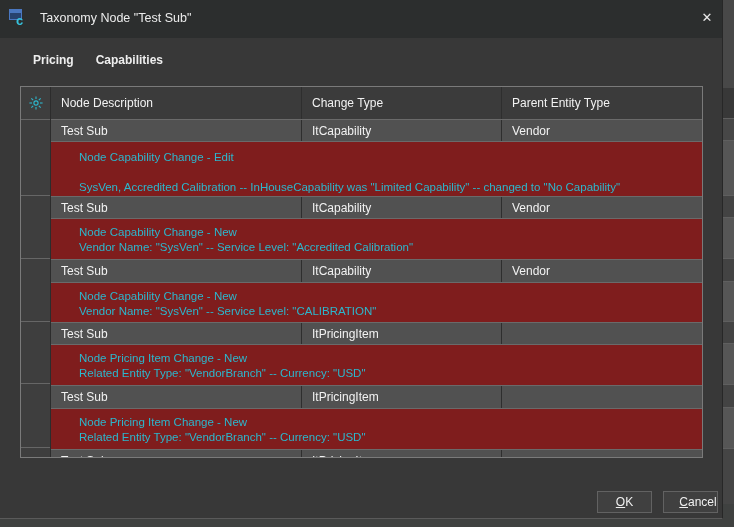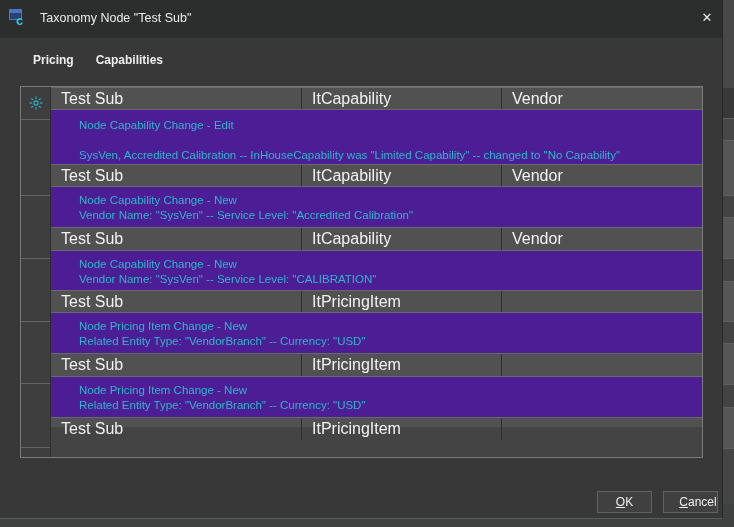--- a/index.html
+++ b/index.html
@@ -68,24 +68,24 @@
     display:flex; align-items:center; padding:0 10px;
     font-size:12px; color:#f2f2f2; white-space:nowrap; overflow:hidden;
   }
   .c1 { width:250px; flex:none; } .c2 { width:200px; flex:none; } .c3 { flex:1; }
   .th + .th, .main-row .td + .td { border-left:1px solid #2e2e2e; }
   .main-row { display:flex; height:22px; background:#515151; border-top:1px solid #6a6a6a; flex:none; }
   .main-row.h23 { height:23px; }
   .main-row.clipped { height:10px; }
   .td {
     display:flex; align-items:center; padding:0 10px;
-    font-size:16px; color:#f2f2f2; white-space:nowrap; overflow:hidden;
+    font-size:12px; color:#f2f2f2; white-space:nowrap; overflow:hidden;
   }
   .detail {
-    background:#4c1d95; border-top:1px solid #6a6a6a; flex:none;
+    background:#7f1d1d; border-top:1px solid #6a6a6a; flex:none;
     color:#2cb7cd; font-size:11.5px; padding:6px 10px 0 28px; overflow:hidden;
   }
   .detail .dl { line-height:15px; white-space:nowrap; overflow:hidden; }
   .d55 { height:55px; padding-top:8px; }
   .d55 .dl2 { margin-top:15px; }
   .d41 { height:41px; } .d40 { height:40px; }
 
   
   .btn {
     position:absolute; top:491px; width:55px; height:22px;
@@ -158,20 +158,25 @@
       </div>
       <div class="gcell" style="height:77px"></div>
       <div class="gcell" style="height:63px"></div>
       <div class="gcell" style="height:63px"></div>
       <div class="gcell" style="height:63px"></div>
       <div class="gcell" style="height:64px"></div>
       <div class="gcell" style="height:10px"></div>
     </div>
 
     <div class="cols">
+      <div class="thead">
+        <div class="th c1">Node Description</div>
+        <div class="th c2">Change Type</div>
+        <div class="th c3">Parent Entity Type</div>
+      </div>
 
       <div class="main-row">
         <div class="td c1">Test Sub</div>
         <div class="td c2">ItCapability</div>
         <div class="td c3">Vendor</div>
       </div>
       <div class="detail d55">
         <div class="dl">Node Capability Change - Edit</div>
         <div class="dl dl2">SysVen, Accredited Calibration -- InHouseCapability was "Limited Capability" -- changed to "No Capability"</div>
       </div>

